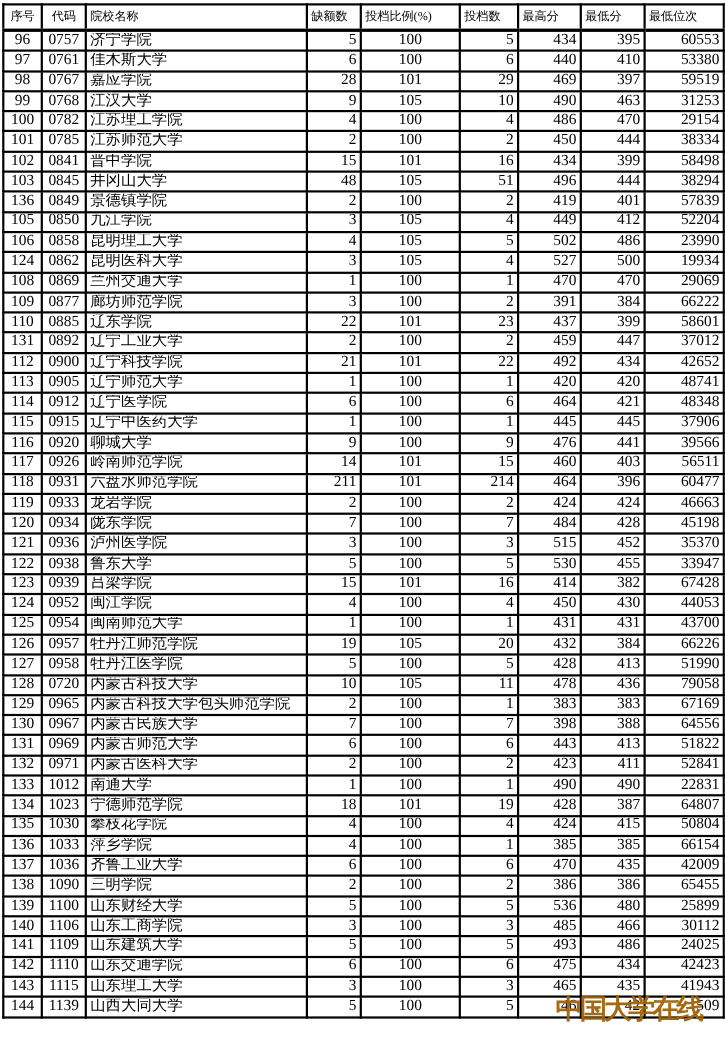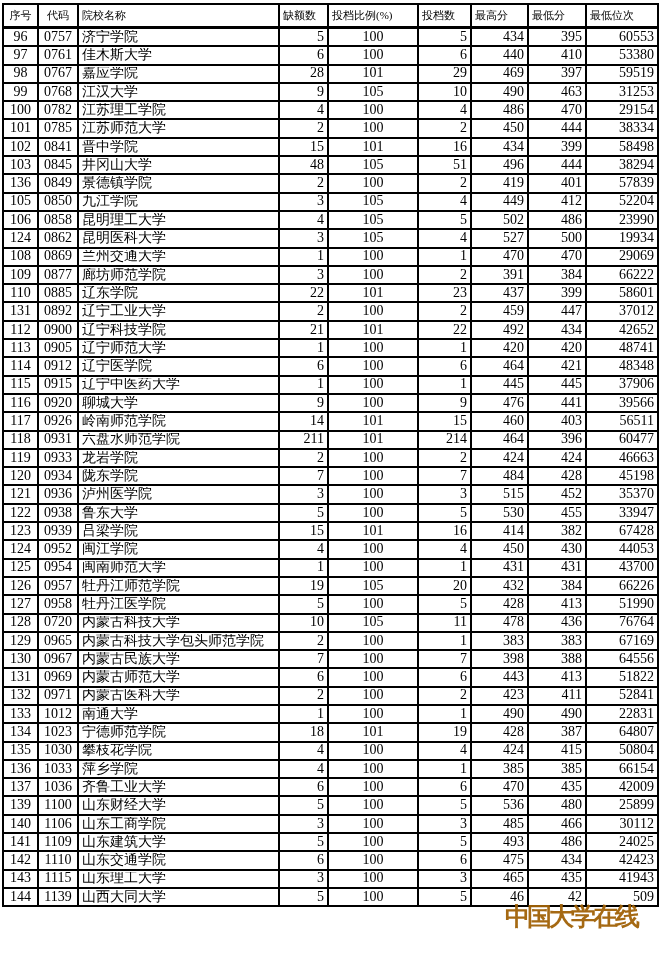--- a/index.html
+++ b/index.html
@@ -427,21 +427,21 @@
         </tr>
         <tr>
           <td class="c0">128</td>
           <td class="c1">0720</td>
           <td class="c2">内蒙古科技大学</td>
           <td class="c3">10</td>
           <td class="c4">105</td>
           <td class="c5">11</td>
           <td class="c6">478</td>
           <td class="c7">436</td>
-          <td class="c8">76764</td>
+          <td class="c8">79058</td>
         </tr>
         <tr>
           <td class="c0">129</td>
           <td class="c1">0965</td>
           <td class="c2">内蒙古科技大学包头师范学院</td>
           <td class="c3">2</td>
           <td class="c4">100</td>
           <td class="c5">1</td>
           <td class="c6">383</td>
           <td class="c7">383</td>
@@ -527,20 +527,31 @@
         <tr>
           <td class="c0">137</td>
           <td class="c1">1036</td>
           <td class="c2">齐鲁工业大学</td>
           <td class="c3">6</td>
           <td class="c4">100</td>
           <td class="c5">6</td>
           <td class="c6">470</td>
           <td class="c7">435</td>
           <td class="c8">42009</td>
+        </tr>
+        <tr>
+          <td class="c0">138</td>
+          <td class="c1">1090</td>
+          <td class="c2">三明学院</td>
+          <td class="c3">2</td>
+          <td class="c4">100</td>
+          <td class="c5">2</td>
+          <td class="c6">386</td>
+          <td class="c7">386</td>
+          <td class="c8">65455</td>
         </tr>
         <tr>
           <td class="c0">139</td>
           <td class="c1">1100</td>
           <td class="c2">山东财经大学</td>
           <td class="c3">5</td>
           <td class="c4">100</td>
           <td class="c5">5</td>
           <td class="c6">536</td>
           <td class="c7">480</td>

